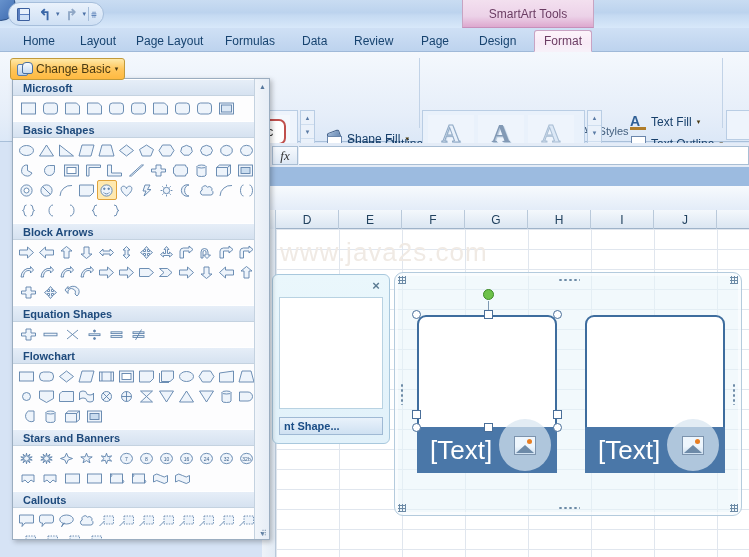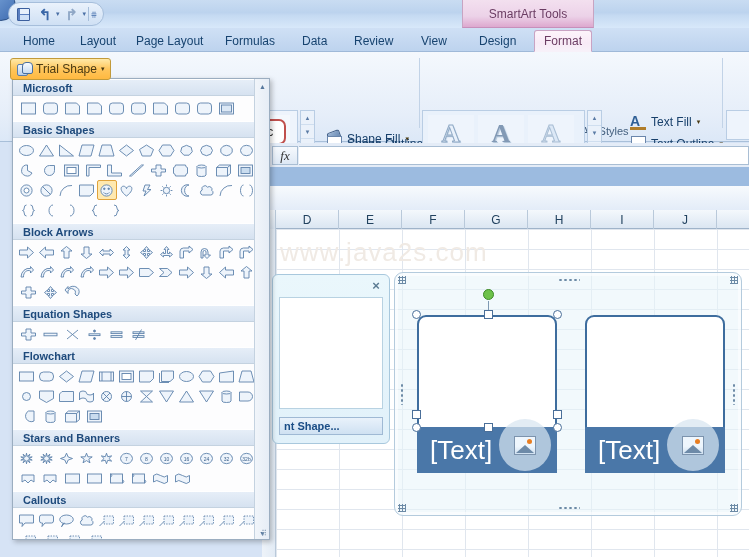--- a/index.html
+++ b/index.html
@@ -343,21 +343,21 @@
     </div>
   </div>
 
   <div class="tabstrip">
     <div class="tab" style="left:14px">Home</div>
     <div class="tab" style="left:71px">Layout</div>
     <div class="tab" style="left:127px">Page Layout</div>
     <div class="tab" style="left:216px">Formulas</div>
     <div class="tab" style="left:293px">Data</div>
     <div class="tab" style="left:345px">Review</div>
-    <div class="tab" style="left:412px">View</div>
+    <div class="tab" style="left:412px">Page</div>
     <div class="tab" style="left:470px">Design</div>
     <div class="tab active" style="left:534px">Format</div>
   </div>
 
   <div class="ribbon">
 
     <div class="rib-group" style="left:4px; width:322px;">
       <div class="grp-label" style="left:130px; width:120px;">Styles</div>
     </div>
 
@@ -532,21 +532,21 @@
     <div class="h-circ" style="left:158px; top:37px;"></div>
     <div class="h-sq" style="left:17px;  top:137px;"></div>
     <div class="h-sq" style="left:158px; top:137px;"></div>
     <div class="h-circ" style="left:17px;  top:150px;"></div>
     <div class="h-sq" style="left:89px;  top:150px;"></div>
     <div class="h-circ" style="left:158px; top:150px;"></div>
   </div>
 
   <div class="change-shape-btn">
     <span class="cs-icon"></span>
-    <span>Trial Shape</span>
+    <span>Change Basic</span>
     <span class="caret-dn">▾</span>
   </div>
 
   <div class="dropdown">
     <div class="dd-inner" id="dd-inner">
         <div class="cat-head">Microsoft</div>
         <div class="cat-rows">
           <div class="shp-row">
             <div class="shp" title="rect">
               <svg width="17" height="15" viewBox="0 0 17 15">

